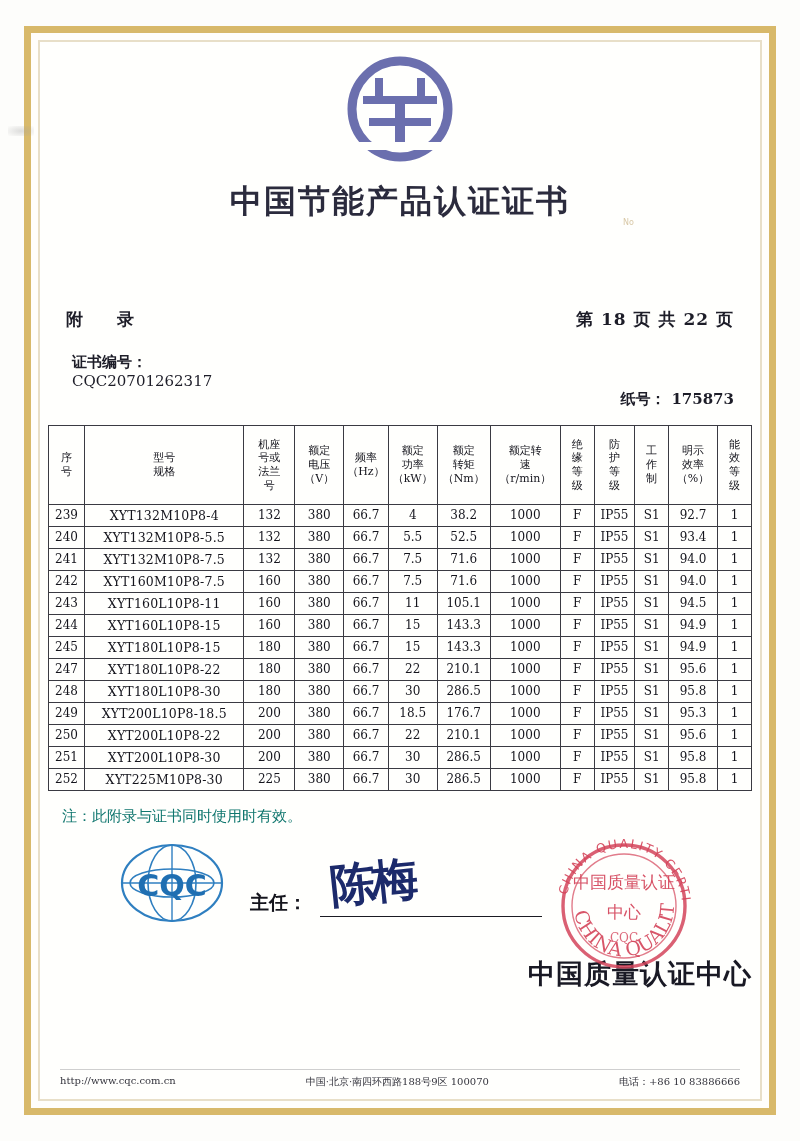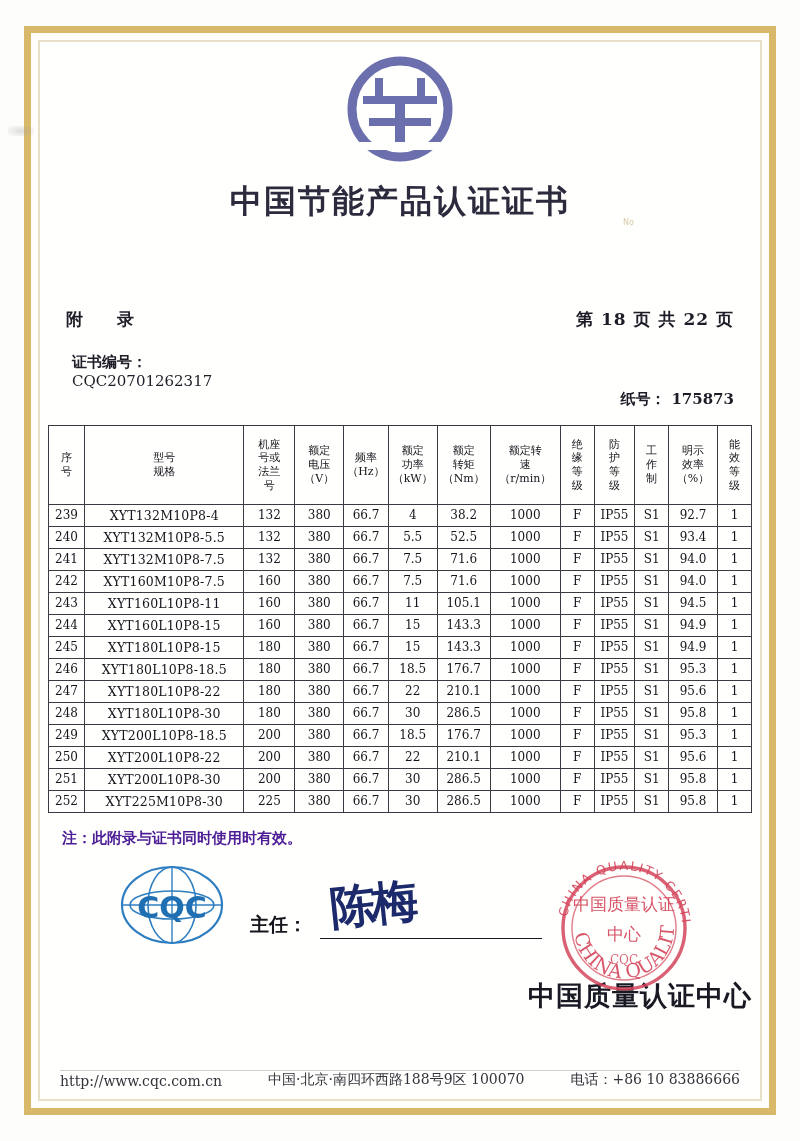--- a/index.html
+++ b/index.html
@@ -141,22 +141,22 @@
     letter-spacing: 0.2px;
   }
   .hdr-stack { display: block; }
 
   
   .note {
     margin-top: 16px;
     padding-left: 14px;
     font-family: "DejaVu Serif", serif;
     font-size: 15px;
-    color: #4c1d95;
-    font-weight: bold;
+    color: #0f766e;
+    font-weight: normal;
   }
 
   
   .sig-band {
     position: relative;
     height: 120px;
     margin-top: 8px;
   }
   .cqc-globe {
     position: absolute;
@@ -209,24 +209,25 @@
     letter-spacing: 1px;
     margin-top: 2px;
   }
 
   .footer {
     position: absolute;
     left: 12px;
     right: 12px;
     bottom: 2px;
     border-top: 1px solid #cfcfcf;
+    padding-top: 5px;
     display: flex;
-    align-items: flex-end;
-    font-family: "DejaVu Serif", serif;
-    font-size: 14px;
+    align-items: flex-start;
+    font-family: "DejaVu Serif", serif;
+    font-size: 10px;
     color: #33333c;
   }
   .footer .mid { margin: 0 auto; }
   .footer .right { }
 
   .smudge {
     position: absolute;
     left: 8px;
     top: 126px;
     width: 26px;
@@ -466,35 +467,20 @@
             <td>15</td>
             <td>143.3</td>
             <td>1000</td>
             <td>F</td>
             <td>IP55</td>
             <td>S1</td>
             <td>94.9</td>
             <td>1</td>
           </tr>
           <tr>
-            <td>246</td>
-            <td class="model">XYT180L10P8-18.5</td>
-            <td>180</td>
-            <td>380</td>
-            <td>66.7</td>
-            <td>18.5</td>
-            <td>176.7</td>
-            <td>1000</td>
-            <td>F</td>
-            <td>IP55</td>
-            <td>S1</td>
-            <td>95.3</td>
-            <td>1</td>
-          </tr>
-          <tr>
             <td>247</td>
             <td class="model">XYT180L10P8-22</td>
             <td>180</td>
             <td>380</td>
             <td>66.7</td>
             <td>22</td>
             <td>210.1</td>
             <td>1000</td>
             <td>F</td>
             <td>IP55</td>

